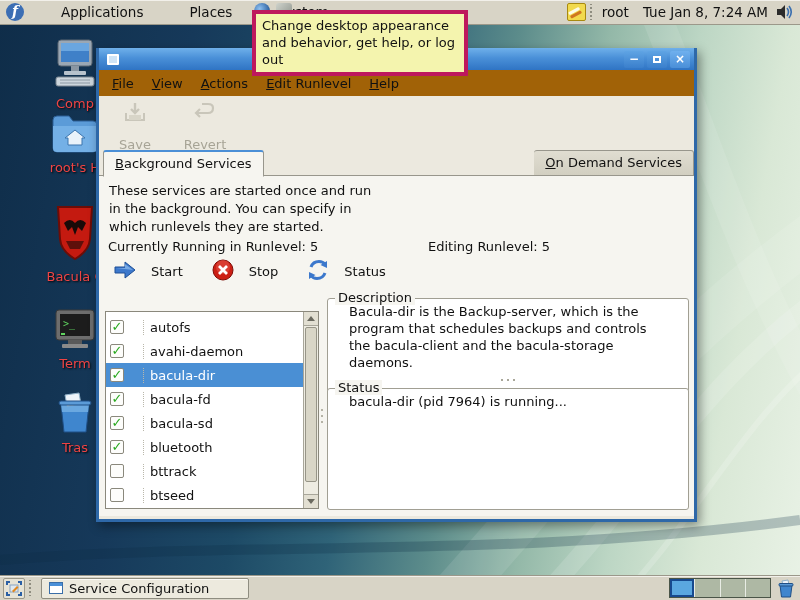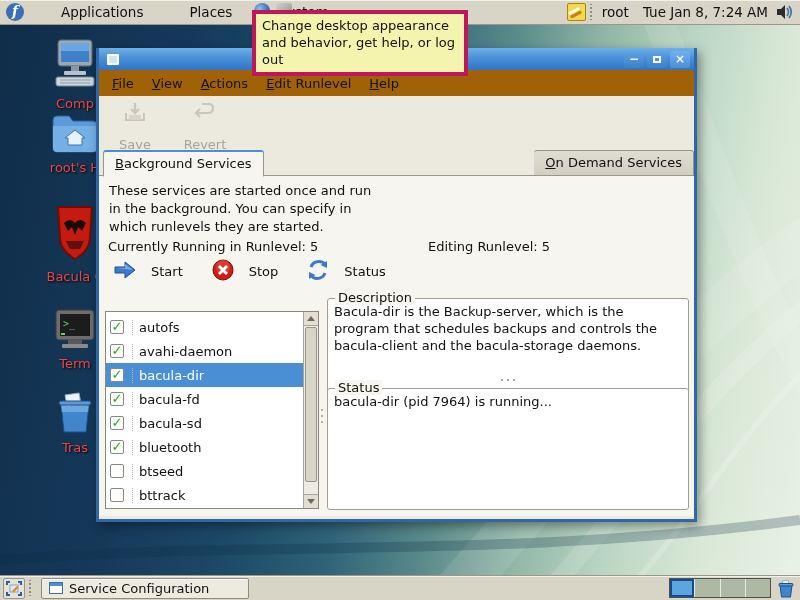--- a/index.html
+++ b/index.html
@@ -73,34 +73,34 @@
   .actions-row { position:absolute; left:14px; top:82px; display:flex; gap:28px; }
   .action-btn { display:flex; flex-direction:row; align-items:center; gap:14px; min-width:46px; }
 
   
   .svc-list { position:absolute; left:6px; top:135px; width:214px; height:198px; background:#fff; border:1px solid #8a887c; overflow:hidden; }
   .svc-rows { position:absolute; left:0; top:0; right:15px; bottom:0; padding-top:3px; }
   .svc-row { height:24px; display:flex; align-items:center; padding-left:4px; }
   .svc-row.selected { background:#4a8fd4; color:#fff; }
   .cb { width:14px; height:14px; background:#fdfdfb; border:1px solid #8a887c; border-radius:2px; flex:0 0 auto;
     font-size:13px; line-height:12px; text-align:center; color:#28a81e; font-weight:bold; }
-  .svc-name { margin-left:8px; padding-left:6px; border-left:1px dotted #b9b7aa; }
+  .svc-name { margin-left:19px; padding-left:6px; border-left:1px dotted #b9b7aa; }
 
   .scrollbar { position:absolute; right:0; top:0; bottom:0; width:15px; background:#eeece2; border-left:1px solid #a8a69a; }
   .sb-btn { position:absolute; left:0; right:0; height:14px; background:#e2dfd2; display:flex; align-items:center; justify-content:center; }
   .sb-up { top:0; border-bottom:1px solid #a8a69a; }
   .sb-down { bottom:0; border-top:1px solid #a8a69a; }
   .tri-up { width:0; height:0; border-left:4px solid transparent; border-right:4px solid transparent; border-bottom:5px solid #6b6a60; }
   .tri-down { width:0; height:0; border-left:4px solid transparent; border-right:4px solid transparent; border-top:5px solid #6b6a60; }
   .sb-thumb { position:absolute; left:1px; right:1px; top:15px; height:155px; background:#d9d6c7; border:1px solid #979588; border-radius:2px; }
 
   
   .gframe { position:absolute; left:228px; width:362px; border:1px solid #a19f93; border-radius:3px; background:#fff; }
   .gframe .legend { position:absolute; top:-9px; left:7px; background:#f6f5f0; padding:0 3px; }
-  .gframe .ftext { padding:4px 6px; line-height:17px; }
+  .gframe .ftext { padding:4px 21px; line-height:17px; }
   .frame-desc { top:90px; height:105px;margin-top:32px; }
   .frame-status { top:212px; height:122px; }
   .h-splitter { position:absolute; left:228px; width:362px; top:197px; height:13px; display:flex; align-items:center; justify-content:center; }
   .h-splitter .dots { width:18px; height:4px;
     background-image:radial-gradient(circle,#a9a79a 1.1px,transparent 1.3px); background-size:6px 4px; }
   .v-splitter { position:absolute; left:220px; top:150px; bottom:10px; width:6px; display:flex; align-items:center; justify-content:center; }
   .v-splitter .dots { width:4px; height:18px;
     background-image:radial-gradient(circle,#b5b3a6 1.1px,transparent 1.3px); background-size:4px 6px; }
 
   
@@ -324,25 +324,25 @@
           <div class="svc-row">
             <span class="cb">✓</span>
             <span class="svc-name">bacula-sd</span>
           </div>
           <div class="svc-row">
             <span class="cb">✓</span>
             <span class="svc-name">bluetooth</span>
           </div>
           <div class="svc-row">
             <span class="cb"></span>
+            <span class="svc-name">bttrack</span>
+          </div>
+          <div class="svc-row">
+            <span class="cb"></span>
             <span class="svc-name">btseed</span>
-          </div>
-          <div class="svc-row">
-            <span class="cb"></span>
-            <span class="svc-name">bttrack</span>
           </div>
         </div>
       <div class="scrollbar">
         <span class="sb-btn sb-up">
             <span class="tri-up"></span>
           </span>
         <span class="sb-thumb"></span>
         <span class="sb-btn sb-down">
             <span class="tri-down"></span>
           </span>

